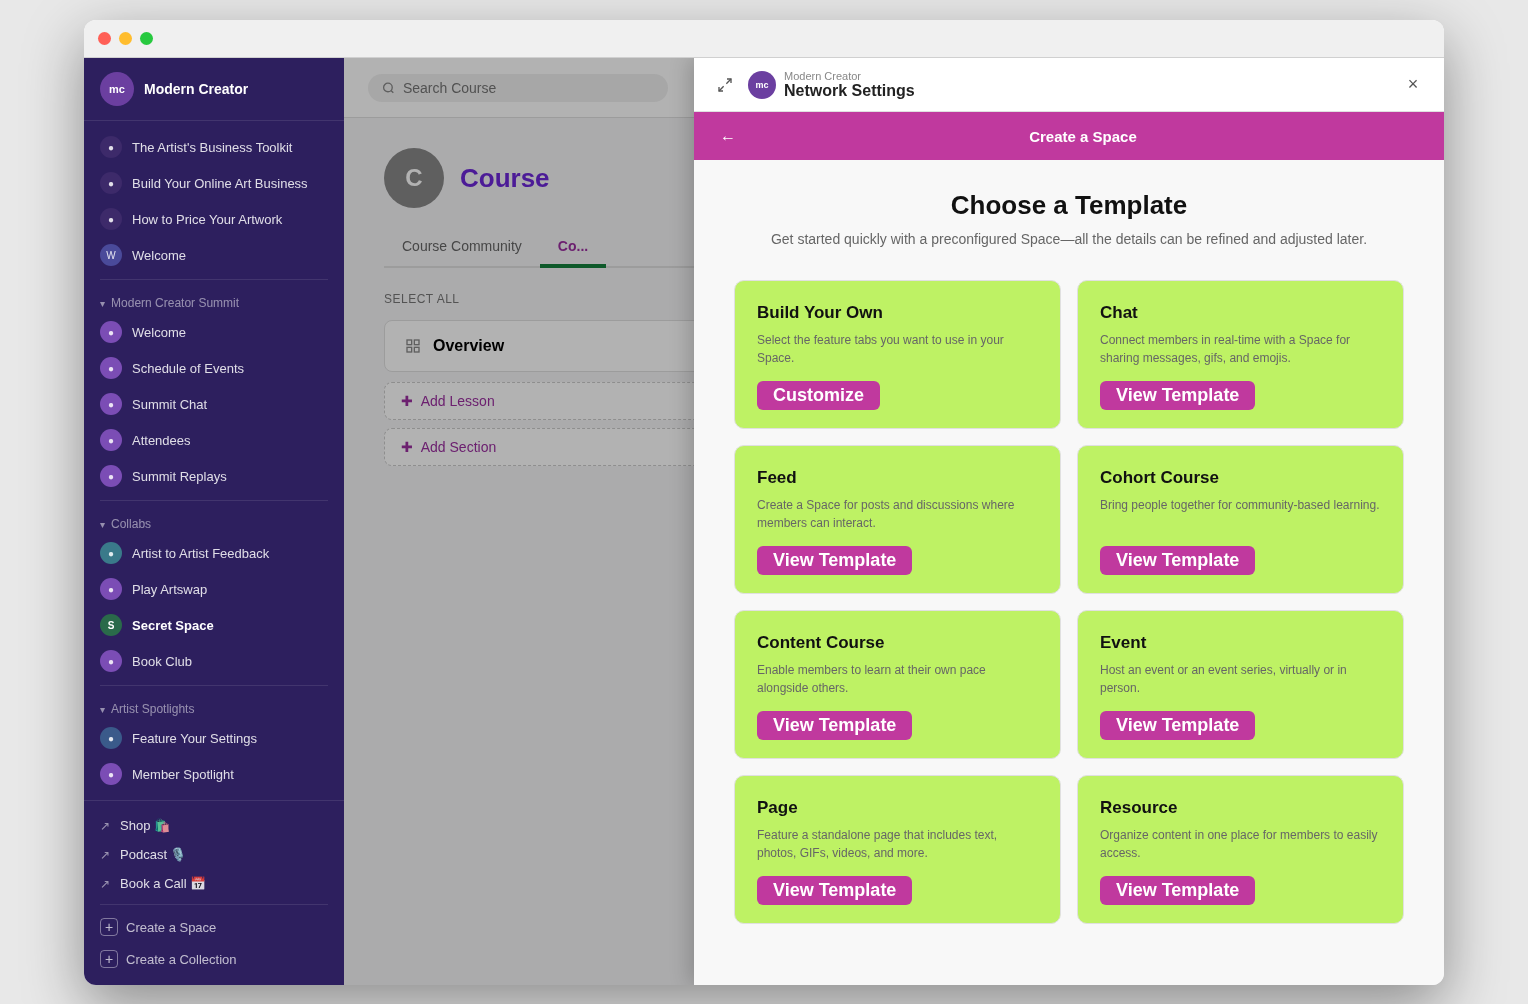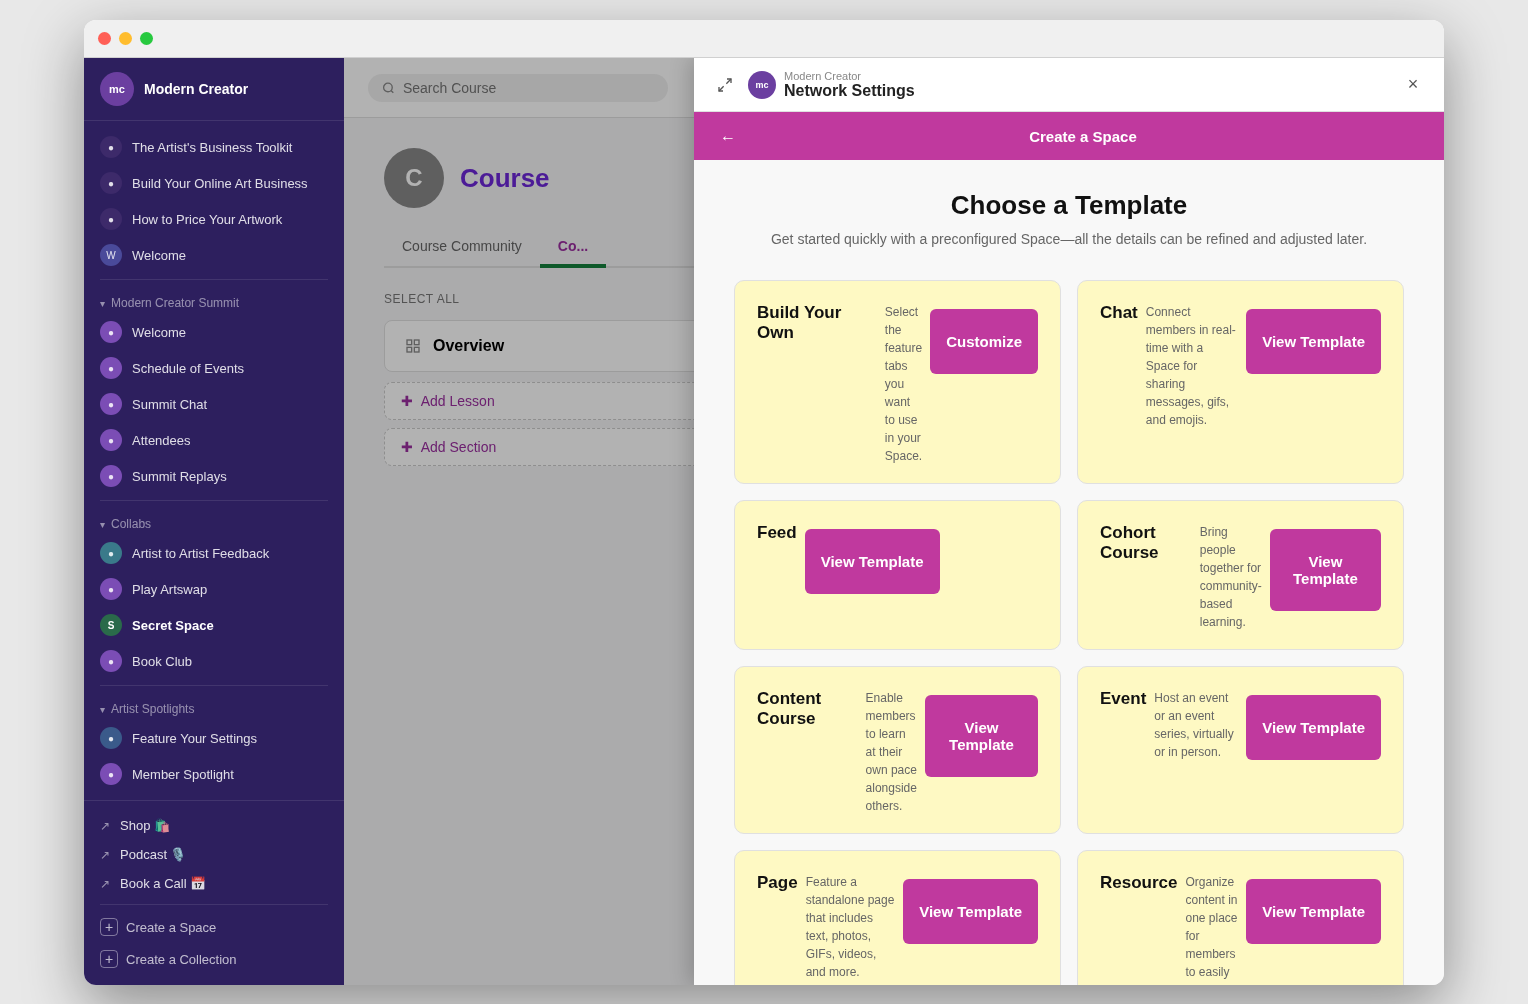--- a/index.html
+++ b/index.html
@@ -425,26 +425,26 @@
       line-height: 1.5;
     }
 
     .template-grid {
       display: grid;
       grid-template-columns: 1fr 1fr;
       gap: 16px;
     }
 
     .template-card {
-      background: #fef9c3;
+      background: #bef264;
       border: 1px solid #e0e0e0;
       border-radius: 10px;
       padding: 22px 22px 18px;
       display: flex;
-      flex-direction: row;
+      flex-direction: column;
       gap: 8px;
     }
 
     .template-card-title {
       font-size: 17px;
       font-weight: 700;
       color: #111;
     }
 
     .template-card-desc {
@@ -453,22 +453,22 @@
       line-height: 1.5;
       flex: 1;
     }
 
     .template-btn {
       display: inline-block;
       background: #c0399e;
       color: #fff;
       border: none;
       border-radius: 6px;
-      padding: 24px 16px;
-      font-size: 15px;
+      padding: 4px 16px;
+      font-size: 18px;
       font-weight: 600;
       cursor: pointer;
       margin-top: 6px;
       align-self: flex-start;
     }
 
     .template-btn.customize {
       background: #c0399e;
     }
   </style>
@@ -694,20 +694,21 @@
             </div>
 
             <div class="template-card">
               <div class="template-card-title">Chat</div>
               <div class="template-card-desc">Connect members in real-time with a Space for sharing messages, gifs, and emojis.</div>
               <button class="template-btn">View Template</button>
             </div>
 
             <div class="template-card">
               <div class="template-card-title">Feed</div>
+              <div class="template-card-desc">Create a Space for posts and discussions where members can interact.</div>
               <button class="template-btn">View Template</button>
             </div>
 
             <div class="template-card">
               <div class="template-card-title">Cohort Course</div>
               <div class="template-card-desc">Bring people together for community-based learning.</div>
               <button class="template-btn">View Template</button>
             </div>
 
             <div class="template-card">

